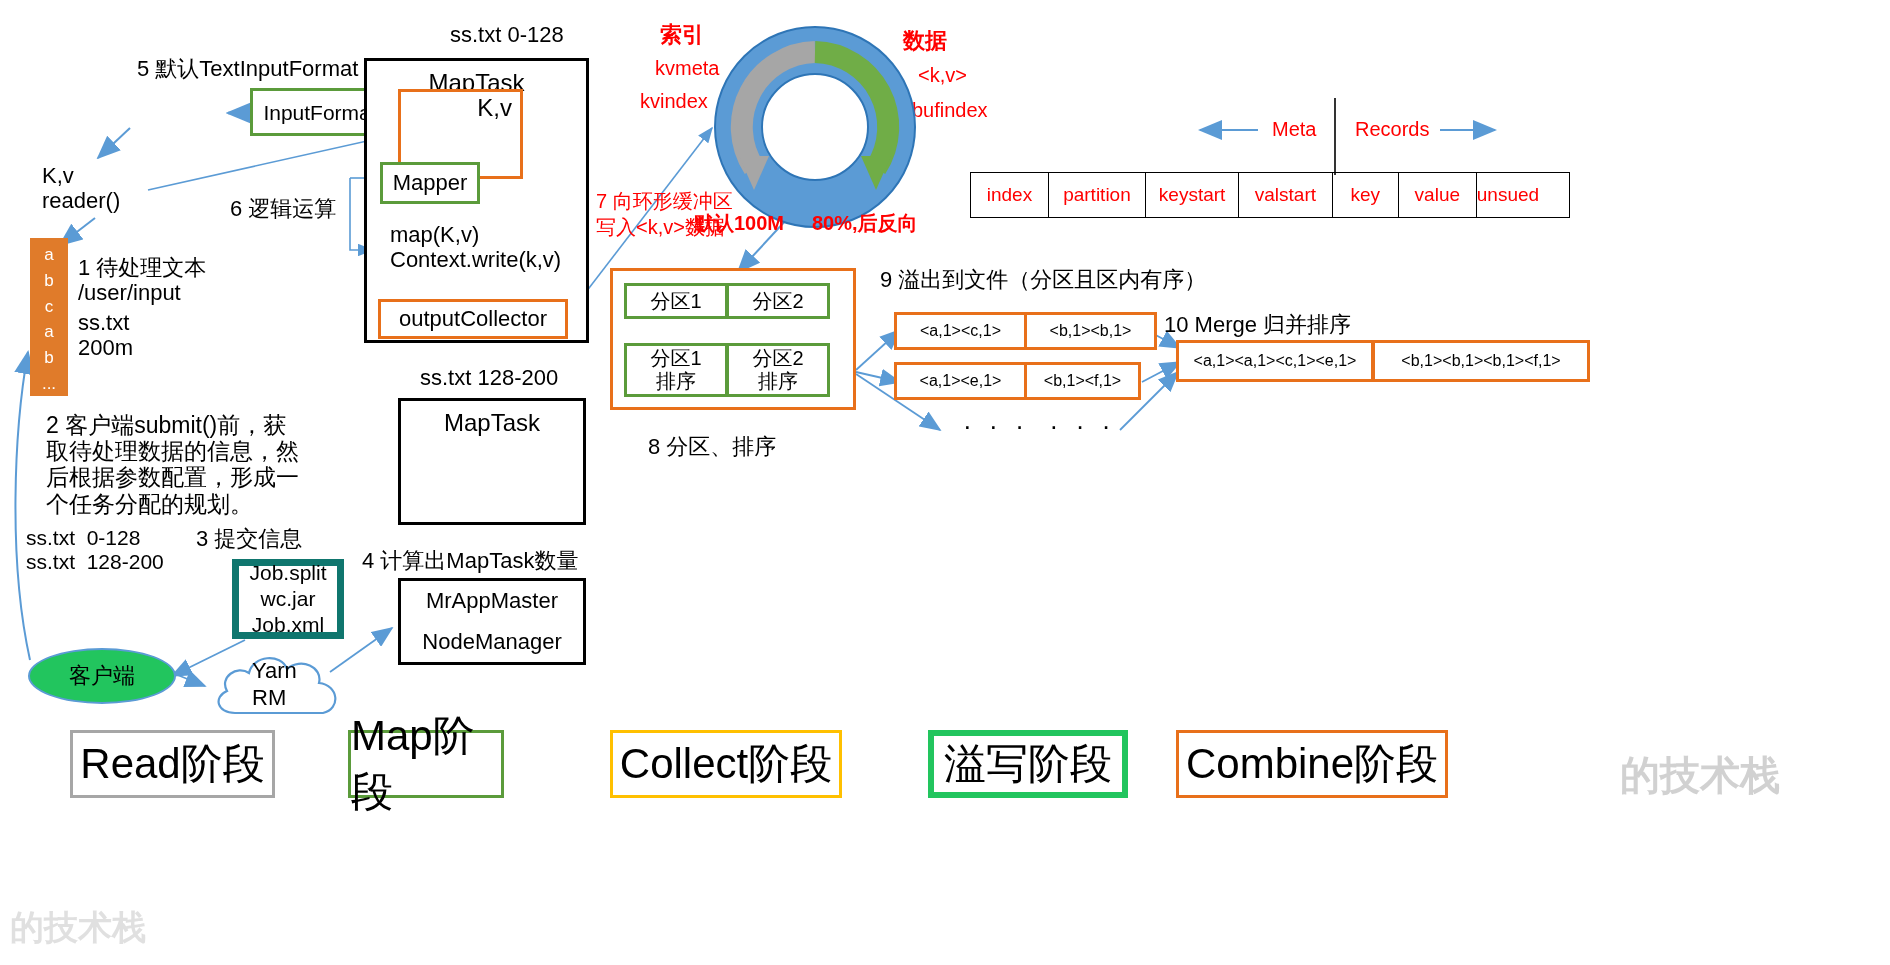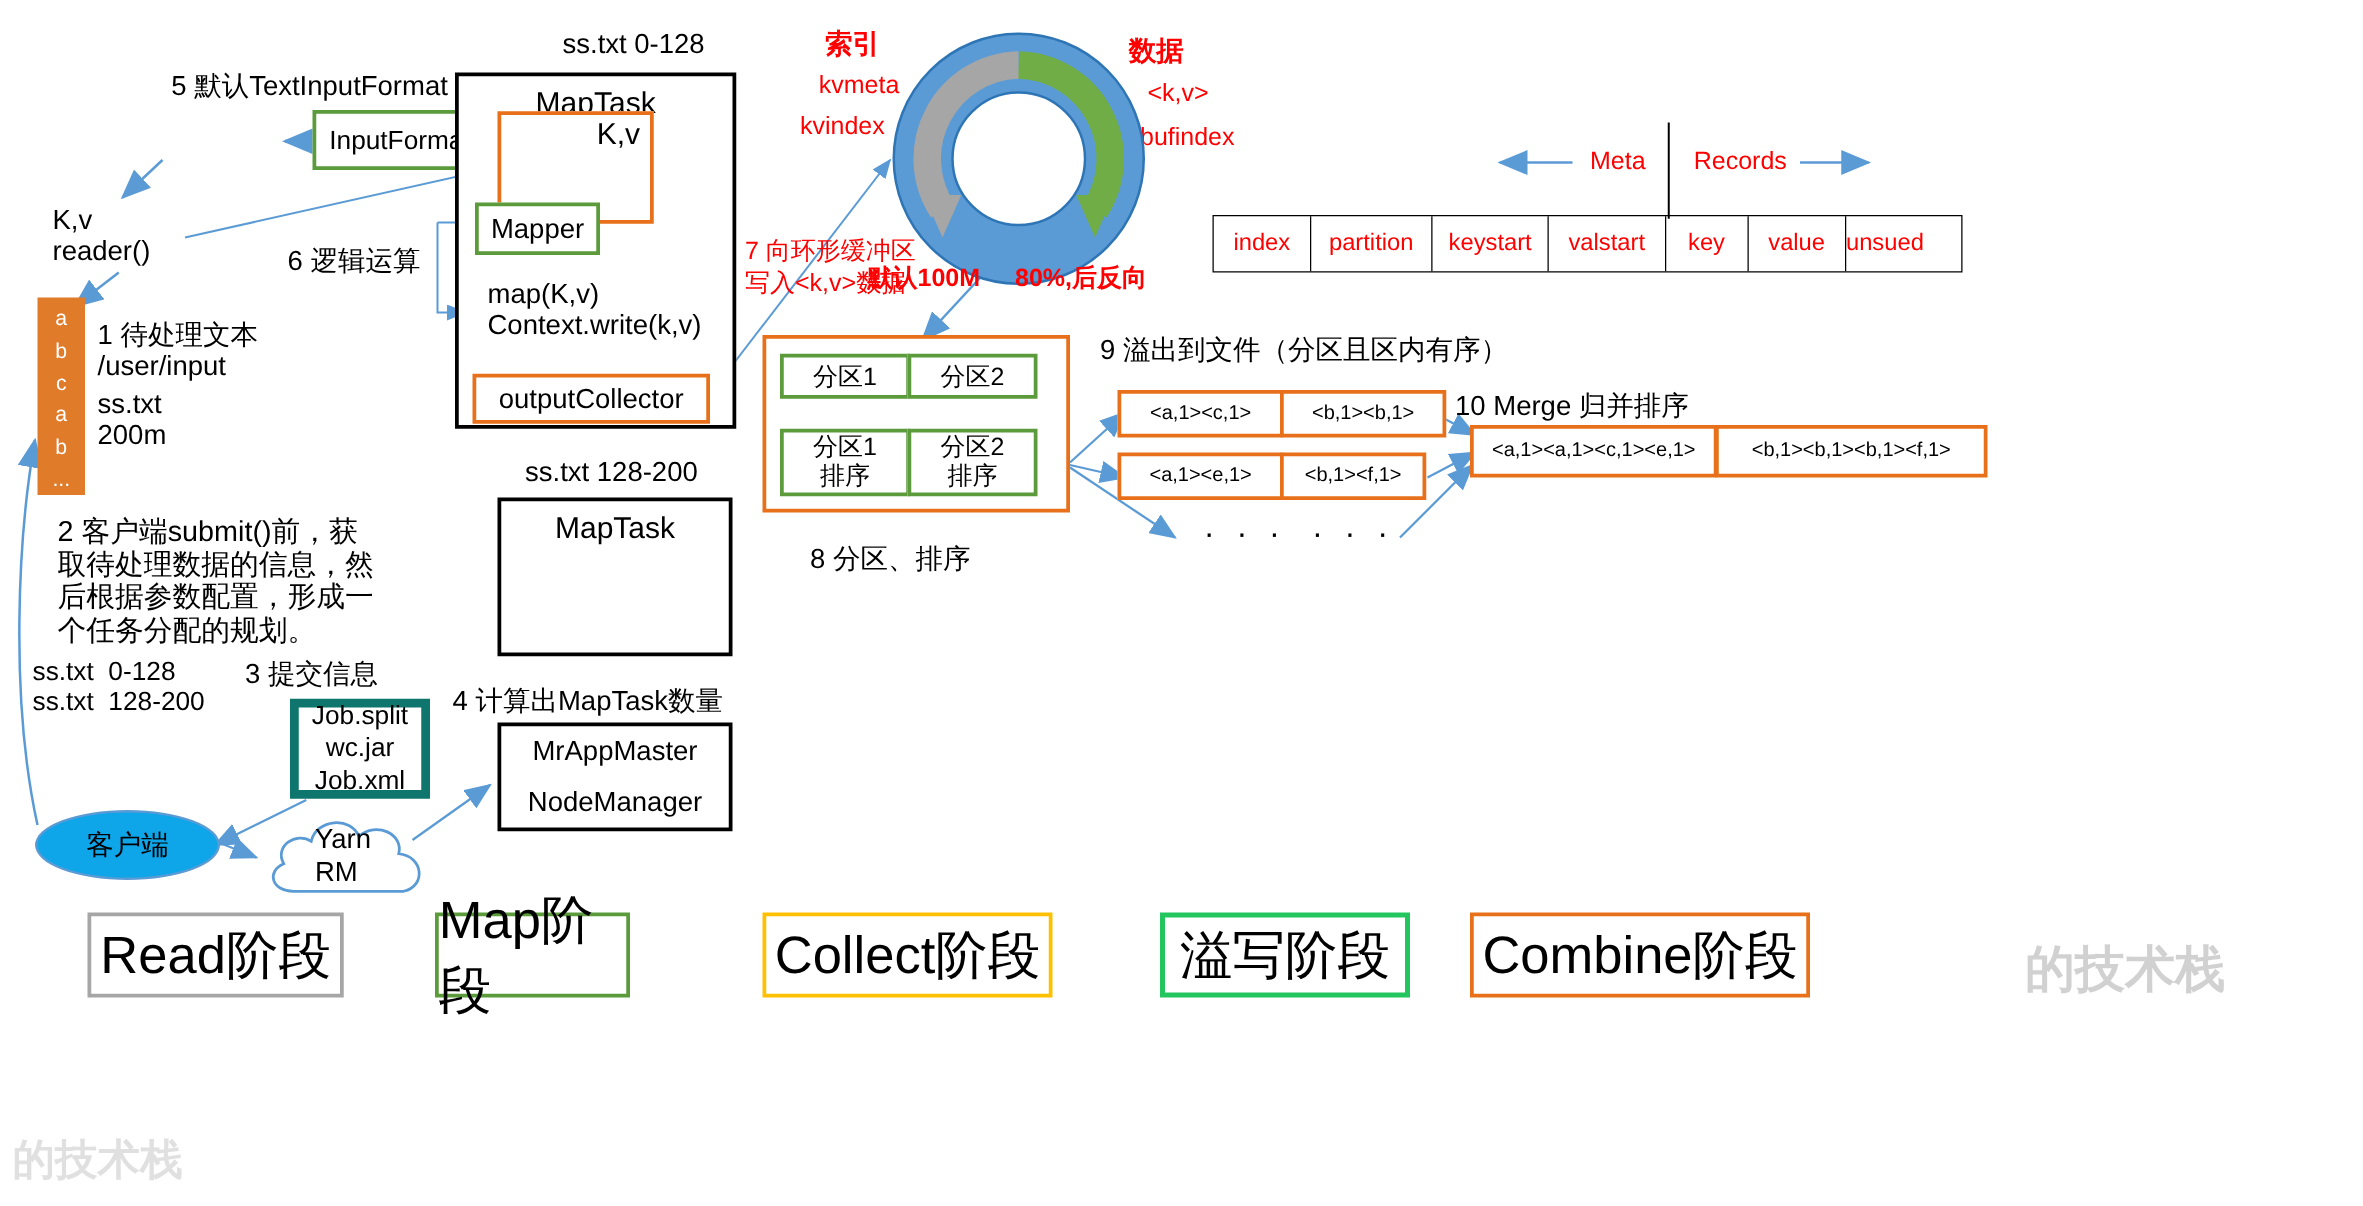--- a/index.html
+++ b/index.html
@@ -124,21 +124,21 @@
 
   <div class="abs txt" style="left:362px;top:548px;font-size:22px;">4 计算出MapTask数量</div>
 
   <div class="box black" style="left:398px;top:578px;width:188px;height:87px;flex-direction:column;
               justify-content:space-around;font-size:22px;">
     <span>MrAppMaster</span>
     <span>NodeManager</span>
   </div>
 
   <div class="abs" style="left:28px;top:648px;width:144px;height:52px;border:2.5px solid #5b9bd5;border-radius:50%;
-              display:flex;align-items:center;justify-content:center;font-size:22px;background:#0ea5e9;">
+              display:flex;align-items:center;justify-content:center;font-size:22px;background:#22c55e;">
     <span>客户端</span>
   </div>
 
   <svg class="abs" style="left:205px;top:645px;width:150px;height:78px;" viewBox="0 0 150 78">
     <path d="M30,68 C12,68 8,52 22,46 C14,32 32,20 44,28 C48,10 76,8 82,24
              C96,12 118,22 114,38 C134,40 136,64 118,68 Z" fill="#fff" stroke="#5b9bd5" stroke-width="2.2"></path>
   </svg>
   <div class="abs txt" style="left:252px;top:658px;font-size:22px;text-align:left;line-height:1.22;">Yarn
 RM</div>
 
@@ -266,21 +266,21 @@
 
   <div class="phase" style="left:70px;top:730px;width:205px;height:68px;border:3px solid #a6a6a6;">
     <span>Read阶段</span>
   </div>
   <div class="phase" style="left:348px;top:730px;width:156px;height:68px;border:3px solid #5b9b3b;">
     <span>Map阶段</span>
   </div>
   <div class="phase" style="left:610px;top:730px;width:232px;height:68px;border:3px solid #ffc000;">
     <span>Collect阶段</span>
   </div>
-  <div class="phase" style="left:928px;top:730px;width:200px;height:68px;border:4px solid #22c55e;">
+  <div class="phase" style="left:928px;top:730px;width:200px;height:68px;border:6px solid #22c55e;">
     <span>溢写阶段</span>
   </div>
   <div class="phase" style="left:1176px;top:730px;width:272px;height:68px;border:3px solid #e8701a;">
     <span>Combine阶段</span>
   </div>
 
   <div class="wm2" style="left:1620px;top:748px;">的技术栈</div>
   <div class="wm2" style="left:10px;top:905px;font-size:34px;opacity:.3;">的技术栈</div>
 
 </div>

